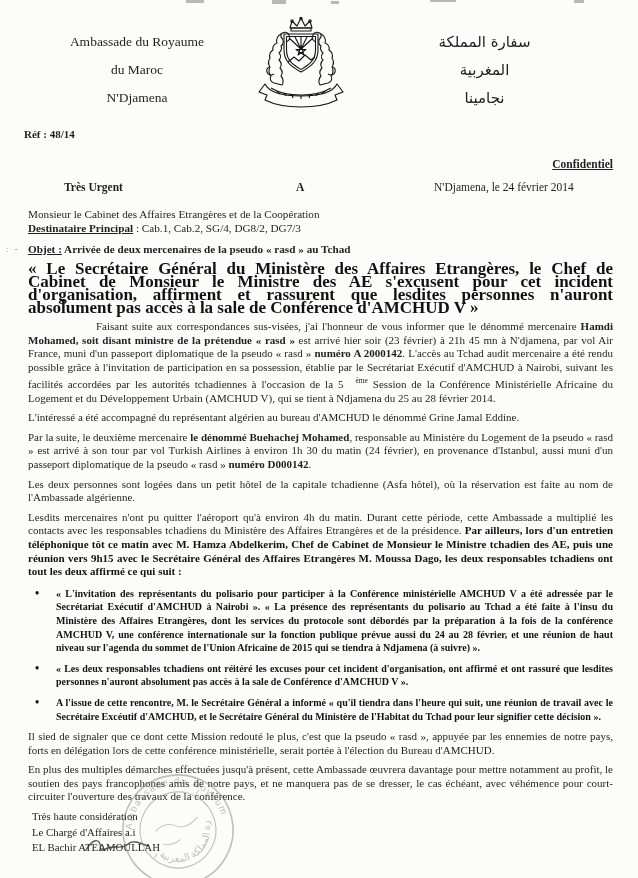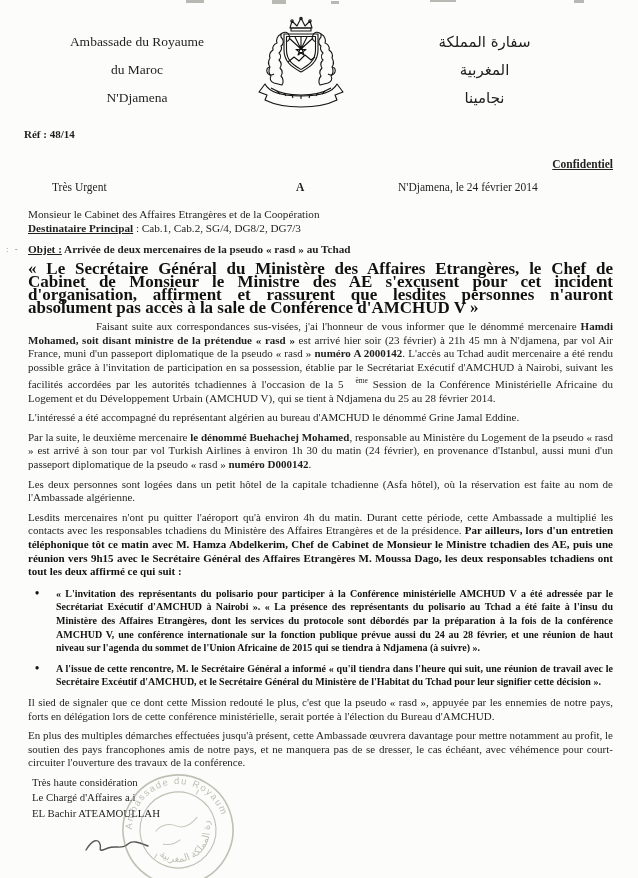--- a/index.html
+++ b/index.html
@@ -15,23 +15,23 @@
   .hdr-fr { width:218px; text-align:center; font-size:13.5px; line-height:28px; padding-top:4px; }
   .hdr-emblem { width:110px; text-align:center; }
   .hdr-ar { flex:1; text-align:center; font-family:"DejaVu Sans", sans-serif;
             font-size:15px; line-height:28px; padding-top:2px; direction:rtl; }
   
   .ref1 { margin-top:16px; font-weight:bold; font-size:11px; margin-left:-4px; }
   .conf { text-align:right; font-weight:bold; font-size:11.5px; margin-top:18px; }
   .u { text-decoration:underline; }
   .b { font-weight:bold;margin-top:48px; }
   .urgency-row { position:relative; height:14px; margin-top:11px; font-size:11.5px; }
-  .urgency { position:absolute; left:24px; font-weight:normal; }
+  .urgency { position:absolute; left:36px; font-weight:bold; }
   .to-marker { position:absolute; left:268px; font-weight:bold; }
-  .dateline { position:absolute; left:370px; }
+  .dateline { position:absolute; left:406px; }
   .addr { margin-top:12px; font-size:11.2px; line-height:14px; }
   .objet { margin-top:8px; font-size:11.2px; font-weight:bold; }
   .quote { margin-top:7px; font-size:17px; font-weight:bold; line-height:13px;
            text-align:justify; color:#121212; }
   .ref2 { margin-top:7px; font-size:11.2px; line-height:14px; }
   .mls { padding-left:37px; }
   
   p.body { font-size:11px; line-height:13.6px; text-align:justify; margin-top:6px; }
   p.indent { text-indent:68px; }
   p.bold-run b, .quote, li.bullet { color:#121212; }
@@ -133,20 +133,21 @@
     <p class="body">L'intéressé a été accompagné du représentant algérien au bureau d'AMCHUD le dénommé Grine Jamal Eddine.</p>
 
     <p class="body"><span>Par la suite, le deuxième mercenaire </span><b>le dénommé Buehachej Mohamed</b><span>, responsable au Ministère du Logement de la pseudo « rasd » est arrivé à son tour par vol Turkish Airlines à environ 1h 30 du matin (24 février), en provenance d'Istanbul, aussi muni d'un passeport diplomatique de la pseudo « rasd » </span><b>numéro D000142</b><span>.</span></p>
 
     <p class="body">Les deux personnes sont logées dans un petit hôtel de la capitale tchadienne (Asfa hôtel), où la réservation est faite au nom de l'Ambassade algérienne.</p>
 
     <p class="body bold-run"><span>Lesdits mercenaires n'ont pu quitter l'aéroport qu'à environ 4h du matin. Durant cette période, cette Ambassade a multiplié les contacts avec les responsables tchadiens du Ministère des Affaires Etrangères et de la présidence. </span><b>Par ailleurs, lors d'un entretien téléphonique tôt ce matin avec M. Hamza Abdelkerim, Chef de Cabinet de Monsieur le Ministre tchadien des AE, puis une réunion vers 9h15 avec le Secrétaire Général des Affaires Etrangères M. Moussa Dago, les deux responsables tchadiens ont tout les deux affirmé ce qui suit :</b></p>
 
     <ul class="bullets">
       <li class="bullet">« L'invitation des représentants du polisario pour participer à la Conférence ministérielle AMCHUD V a été adressée par le Secrétariat Exécutif d'AMCHUD à Nairobi ». « La présence des représentants du polisario au Tchad a été faite à l'insu du Ministère des Affaires Etrangères, dont les services du protocole sont débordés par la préparation à la fois de la conférence AMCHUD V, une conférence internationale sur la fonction publique prévue aussi du 24 au 28 février, et une réunion de haut niveau sur l'agenda du sommet de l'Union Africaine de 2015 qui se tiendra à Ndjamena (à suivre) ».</li>
+      <li class="bullet">« Les deux responsables tchadiens ont réitéré les excuses pour cet incident d'organisation,  ont affirmé et ont rassuré que lesdites personnes n'auront absolument  pas accès à la sale de Conférence d'AMCHUD V ».</li>
       <li class="bullet">A l'issue de cette rencontre, M. le Secrétaire Général a informé « qu'il tiendra dans l'heure qui suit, une réunion de travail avec le Secrétaire Excéutif d'AMCHUD, et le Secrétaire Général du Ministère de l'Habitat du Tchad pour leur signifier cette décision ».</li>
     </ul>
 
     <p class="body">Il sied de signaler que ce dont cette Mission redouté le plus, c'est que la pseudo « rasd », appuyée par les ennemies de notre pays, forts en délégation lors de cette conférence ministérielle, serait portée à l'élection du Bureau d'AMCHUD.</p>
     <p class="body">En plus des multiples démarches effectuées jusqu'à présent, cette Ambassade œuvrera davantage pour mettre notamment au profit, le soutien des pays francophones amis de notre pays, et ne manquera pas de se dresser, le cas échéant, avec véhémence pour court-circuiter  l'ouverture des travaux de la conférence.</p>
 
     <div class="closing">
       <div>Très haute considération</div>
       <div>Le Chargé d'Affaires a.i</div>
       <div>EL Bachir ATEAMOULLAH</div>

